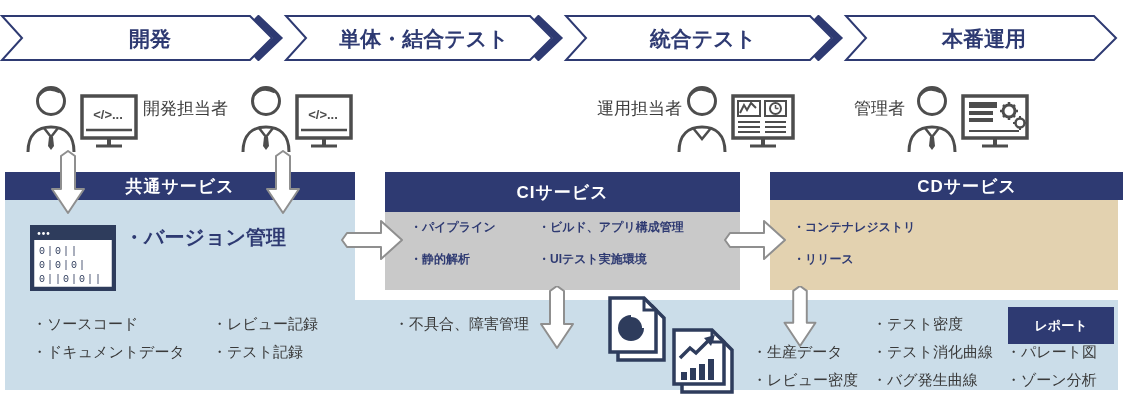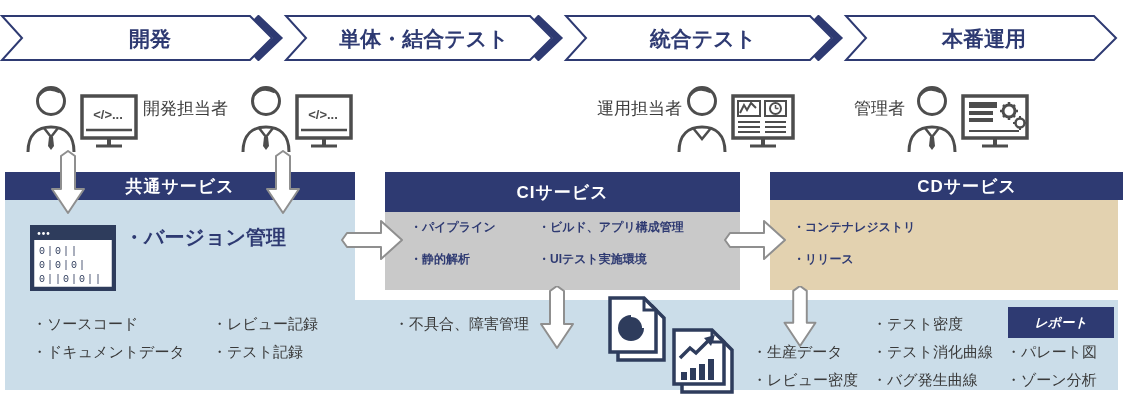--- a/index.html
+++ b/index.html
@@ -224,17 +224,17 @@
   <div class="abs note" style="left:32px;top:315px;">・ソースコード</div>
   <div class="abs note" style="left:32px;top:343px;">・ドキュメントデータ</div>
   <div class="abs note" style="left:212px;top:315px;">・レビュー記録</div>
   <div class="abs note" style="left:212px;top:343px;">・テスト記録</div>
   <div class="abs note" style="left:382px;top:315px;margin-left:12px;">・不具合、障害管理</div>
   <div class="abs note" style="left:752px;top:343px;">・生産データ</div>
   <div class="abs note" style="left:752px;top:371px;">・レビュー密度</div>
   <div class="abs note" style="left:872px;top:315px;">・テスト密度</div>
   <div class="abs note" style="left:872px;top:343px;">・テスト消化曲線</div>
   <div class="abs note" style="left:872px;top:371px;">・バグ発生曲線</div>
-  <div class="abs badge" style="left:1008px;top:307px;width:106px;height:31px;font-style:italic;">レポート</div>
+  <div class="abs badge" style="left:1008px;top:307px;width:106px;height:37px;">レポート</div>
   <div class="abs note" style="left:1006px;top:343px;">・パレート図</div>
   <div class="abs note" style="left:1006px;top:371px;">・ゾーン分析</div>
 
 </div>
 
 </body></html>

